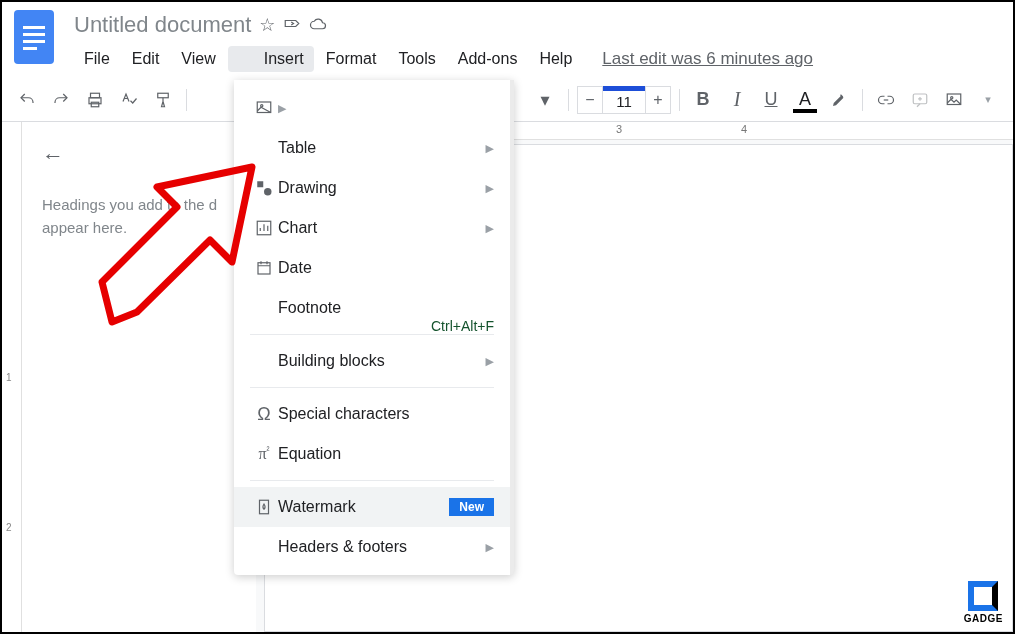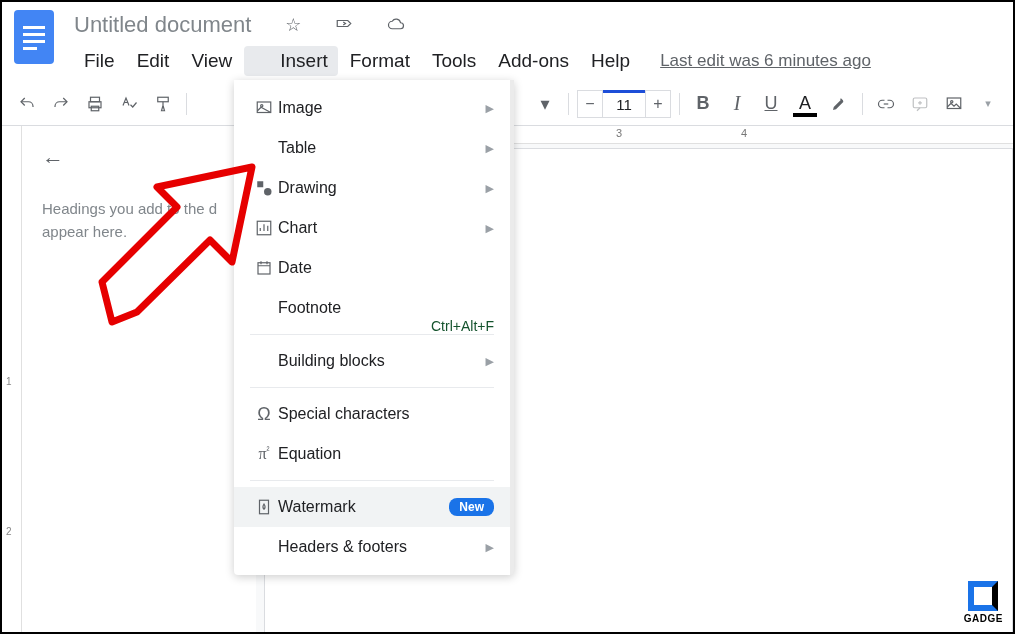--- a/index.html
+++ b/index.html
@@ -5,36 +5,36 @@
 * { box-sizing: border-box; margin: 0; padding: 0; font-family: Arial, "Helvetica Neue", sans-serif; }
 body { background: #fff; width: 1015px; height: 634px; overflow: hidden; border: 2px solid #000; position: relative; }
 
 
 .header { display: flex; align-items: flex-start; padding: 8px 12px 0 12px; }
 .docs-logo { width: 40px; height: 54px; background: #4285f4; border-radius: 4px; margin-right: 20px; position: relative; flex-shrink: 0; }
 .docs-logo::before { content: ""; position: absolute; left: 9px; top: 16px; width: 22px; height: 3px; background: #fff; box-shadow: 0 7px 0 #fff, 0 14px 0 #fff; }
 .docs-logo::after { content: ""; position: absolute; left: 9px; top: 37px; width: 14px; height: 3px; background: #fff; }
 
 .header-main { flex: 1; }
-.title-row { display: flex; align-items: center; gap: 34px; height: 30px; }
+.title-row { display: flex; align-items: center; gap: 8px; height: 30px; }
 .doc-title { font-size: 22px; color: #80868b; font-weight: 400; }
 .title-icon { color: #5f6368; font-size: 18px; display: inline-flex; align-items: center; }
 
 .menubar { display: flex; align-items: center; gap: 2px; margin-top: 6px; }
-.menu-item { font-size: 19px; color: #202124; padding: 4px 10px; border-radius: 4px; cursor: pointer; }
+.menu-item { font-size: 16px; color: #202124; padding: 4px 10px; border-radius: 4px; cursor: pointer; }
 .menu-item.active { background: #e8eaed; padding-left: 36px; }
 .last-edit { font-size: 17px; color: #5f6368; text-decoration: underline; margin-left: 18px; cursor: pointer; }
 
 
 .toolbar { display: flex; align-items: center; height: 44px; border-bottom: 1px solid #dadce0; padding: 0 10px; margin-top: 6px; gap: 4px; }
 .tool-btn { width: 30px; height: 30px; display: inline-flex; align-items: center; justify-content: center; color: #5f6368; font-size: 18px; cursor: pointer; border-radius: 3px; }
 .tool-sep { width: 1px; height: 22px; background: #dadce0; margin: 0 4px; }
 .font-size-box { display: inline-flex; align-items: center; }
 .font-size-btn { width: 26px; height: 28px; border: 1px solid #dadce0; display: inline-flex; align-items: center; justify-content: center; font-size: 16px; color: #5f6368; cursor: pointer; }
-.font-size-val { width: 42px; height: 28px; border-top: 3px solid #1d4ed8; border-bottom: 1px solid #dadce0; display: inline-flex; align-items: center; justify-content: center; font-size: 15px; color: #202124; }
+.font-size-val { width: 42px; height: 28px; border-top: 5px solid #1d4ed8; border-bottom: 1px solid #dadce0; display: inline-flex; align-items: center; justify-content: center; font-size: 15px; color: #202124; }
 .tool-bold { font-weight: bold; font-size: 18px; color: #5f6368; }
 .tool-italic { font-style: italic; font-family: serif; font-size: 20px; color: #5f6368; }
 .tool-underline { text-decoration: underline; font-size: 18px; color: #5f6368; }
 .text-color { position: relative; font-size: 18px; color: #202124; }
 .text-color::after { content:""; position:absolute; left: 3px; right: 3px; bottom: 2px; height: 4px; background: #000; }
 
 
 .workspace { display: flex; height: calc(100% - 120px); position: relative; }
 .outline-panel { width: 234px; background: #fff; border-right: none; padding: 18px 20px; position: relative; }
 .back-arrow { font-size: 22px; color: #5f6368; margin-bottom: 28px; display: block; }
@@ -49,21 +49,21 @@
 .page { position: absolute; top: 22px; left: 8px; right: 0; bottom: 0; background: #fff; border: 1px solid #dadce0; }
 
 
 .dropdown { position: absolute; left: 232px; top: 78px; width: 280px; background: #fff; box-shadow: 0 2px 10px rgba(0,0,0,.2); border-radius: 0 0 4px 4px; z-index: 100; padding: 8px 0; max-height: 560px; overflow-y: auto; border-right: 4px solid rgba(0,0,0,.08); }
 .dd-item { display: flex; align-items: center; height: 40px; padding: 0 16px; font-size: 16px; color: #202124; cursor: pointer; position: relative; }
 .dd-item:hover, .dd-item.hover { background: #f1f3f4; }
 .dd-icon { width: 28px; display: inline-flex; justify-content: center; color: #5f6368; font-size: 17px; }
 .dd-label { flex: 1; }
 .dd-arrow { color: #9aa0a6; font-size: 11px; }
 .dd-shortcut { color: #14532d; font-size: 14px; margin-top: 36px; }
-.dd-badge { background: #1a73e8; color: #fff; font-size: 12px; font-weight: 600; padding: 2px 10px; border-radius: 8px; }
+.dd-badge { background: #1a73e8; color: #fff; font-size: 12px; font-weight: 600; padding: 2px 10px; border-radius: 0; }
 .dd-sep { height: 1px; background: #e8eaed; margin: 6px 16px; }
 
 
 .red-arrow { position: absolute; z-index: 200; pointer-events: none; }
 
 
 .brand-mark { position: absolute; right: 10px; bottom: 8px; font-size: 10px; font-weight: 800; color: #000; letter-spacing: 0.5px; display:flex; flex-direction:column; align-items:center; }
 .brand-mark .sq { width: 30px; height: 30px; border: 6px solid #1a73e8; border-right: 6px solid #000; margin-bottom: 2px; }
 
 svg.icon { width: 18px; height: 18px; stroke: currentColor; fill: none; stroke-width: 1.6; }
@@ -207,21 +207,20 @@
 
 <div class="dropdown">
   <div class="dd-item">
     <span class="dd-icon">
         <svg class="icon" viewBox="0 0 24 24">
           <rect x="3" y="4" width="18" height="14"></rect>
           <circle cx="9" cy="9" r="1.5"></circle>
           <path d="M3 16l5-5 13 7"></path>
         </svg>
       </span>
-    <span class="dd-label">Image</span>
     <span class="dd-arrow">▶</span>
   </div>
   <div class="dd-item">
     <span class="dd-icon"></span>
     <span class="dd-label">Table</span>
     <span class="dd-arrow">▶</span>
   </div>
   <div class="dd-item">
     <span class="dd-icon">
         <svg class="icon" viewBox="0 0 24 24">

